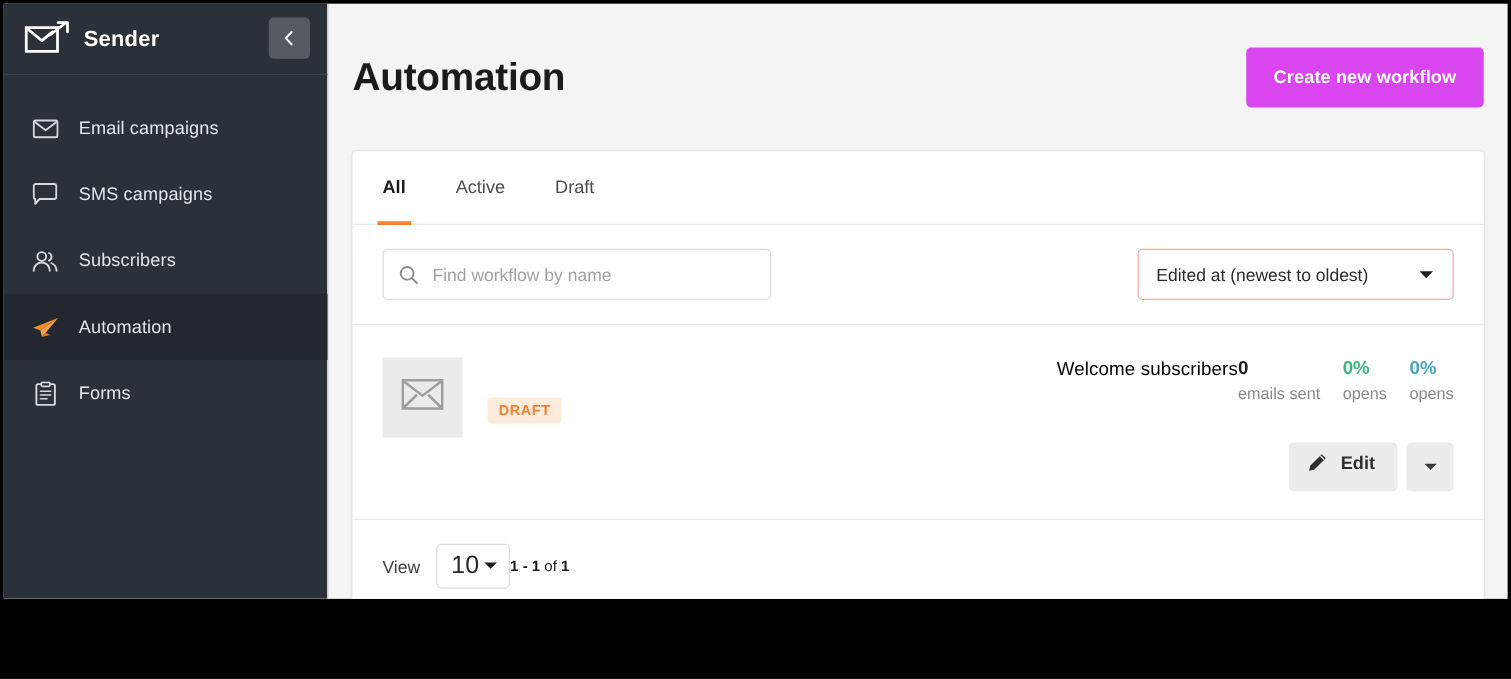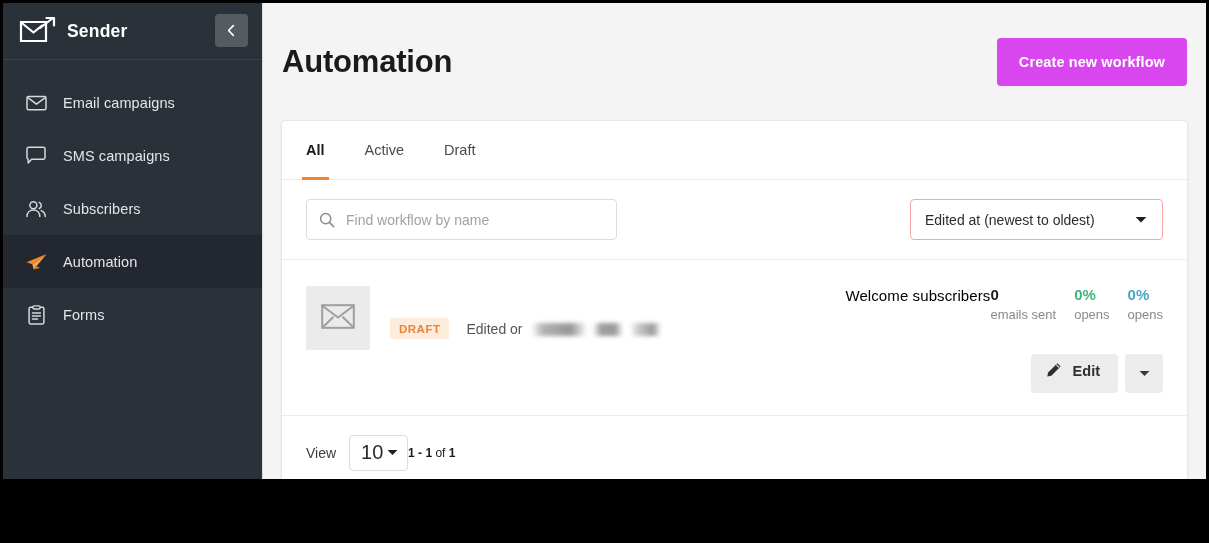--- a/index.html
+++ b/index.html
@@ -492,23 +492,20 @@
               <path d="M2 2.2 L17 13.5 L32 2.2" stroke="#9e9e9e" stroke-width="2" fill="none" stroke-linejoin="round"></path>
               <path d="M2 23 L12.5 12.8 M32 23 L21.5 12.8" stroke="#9e9e9e" stroke-width="2" fill="none"></path>
             </svg>
           </span>
         </div>
 
         <div class="wf-info">
           <div class="wf-name">Welcome subscribers</div>
           <div class="wf-meta">
             <span class="badge-draft">DRAFT</span>
-            <span class="edited-text">
-              <span>Edited or</span><span class="redacted"></span>
-            </span>
           </div>
         </div>
 
         <div class="wf-right">
           <div class="stats">
             <div class="stat">
               <div class="stat-value" style="color:#1b1b1b">0</div>
               <div class="stat-label">emails sent</div>
             </div>
             <div class="stat">

